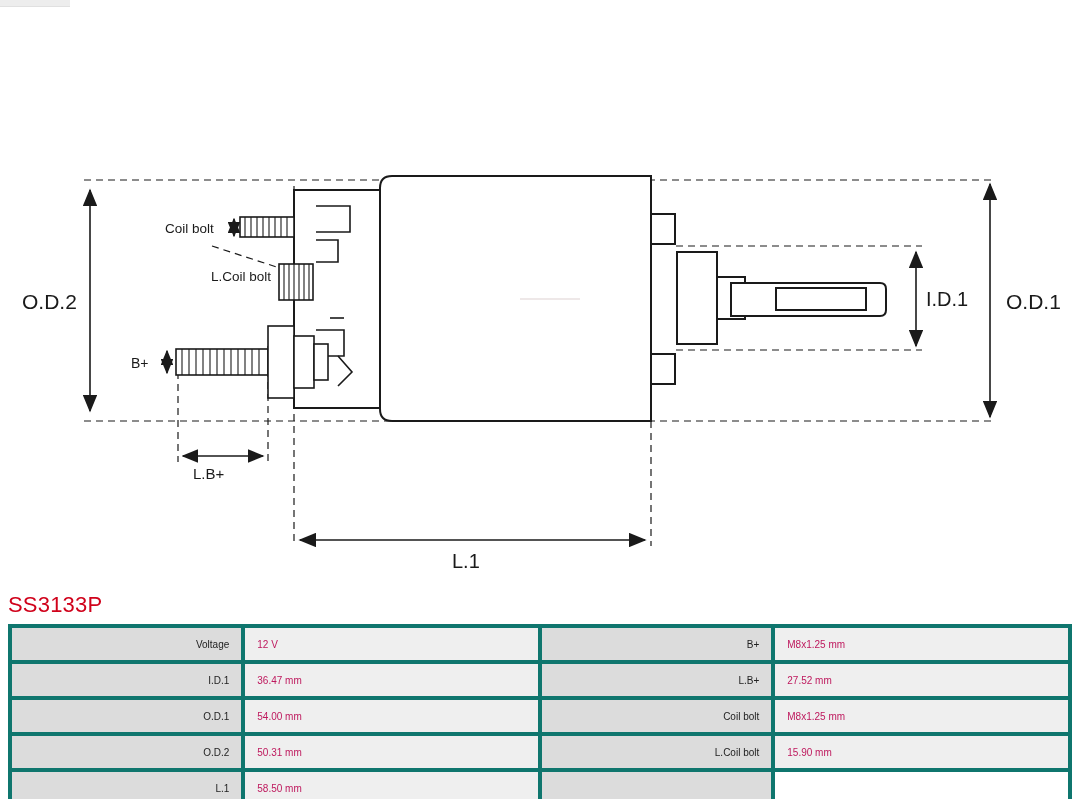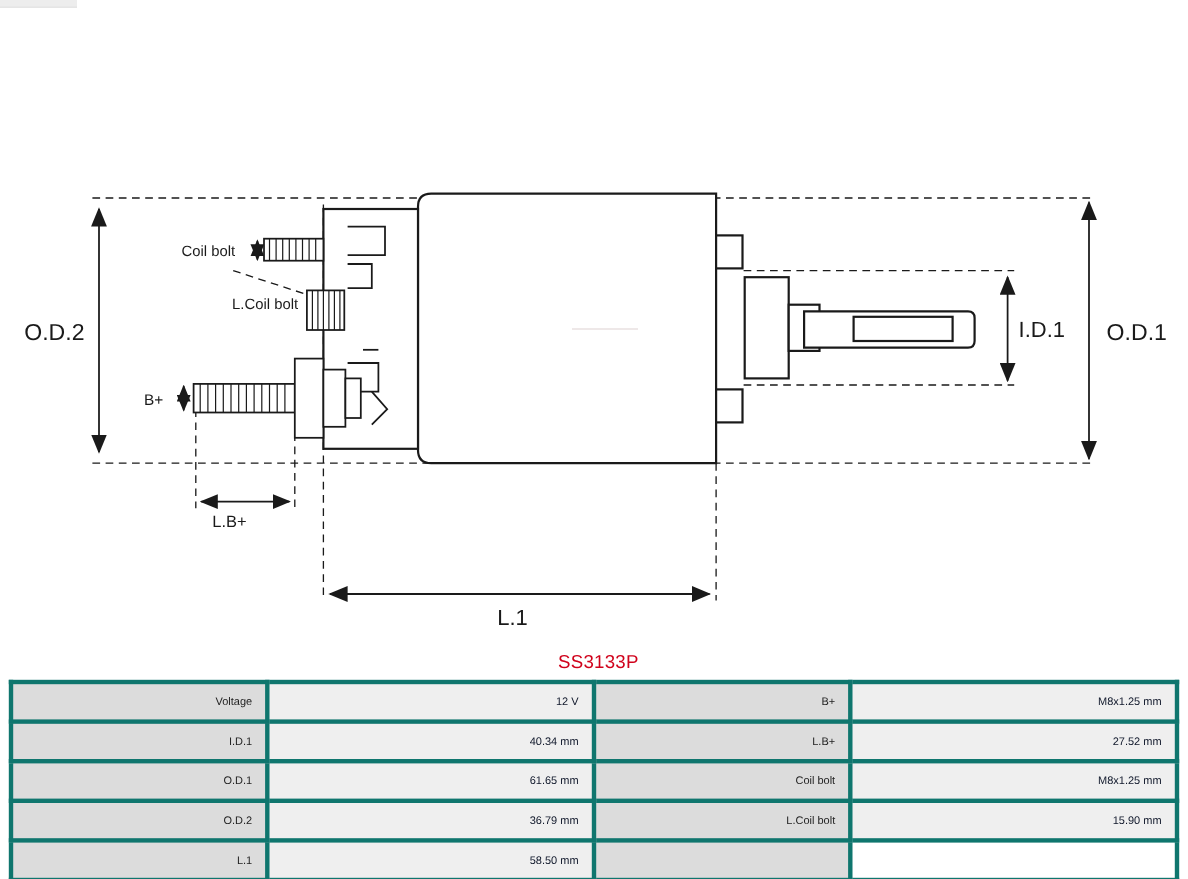--- a/index.html
+++ b/index.html
@@ -17,26 +17,25 @@
   }
   #diagram-area {
     position: relative;
     width: 1080px;
     height: 592px;
   }
   #diagram-svg {
     display: block;
   }
   .part-title {
-    font-size: 17px;
+    font-size: 22px;
     color: #d0021b;
     font-weight: normal;
     padding: 0 0 6px 8px;
     letter-spacing: 0.2px;
-    text-align: center;
   }
   table.specs {
     border-collapse: collapse;
     width: 1064px;
     margin-left: 8px;
     table-layout: fixed;
   }
   table.specs td {
     border: 4px solid #0f766e;
     height: 32px;
@@ -45,22 +44,22 @@
     vertical-align: middle;
   }
   td.label-cell {
     background: #dcdcdc;
     text-align: right;
     color: #222;
     width: 200px;
   }
   td.value-cell {
     background: #efefef;
-    text-align: right;
-    color: #0f172a;
+    text-align: left;
+    color: #be185d;
     width: 262px;
   }
   td.empty-cell {
     background: #dcdcdc;
   }
   td.empty-value {
     background: #ffffff;
     border-color: #ffffff;
   }
   .topbar {
@@ -233,33 +232,33 @@
 <table class="specs">
   <tbody>
     <tr>
       <td class="label-cell">Voltage</td>
       <td class="value-cell">12 V</td>
       <td class="label-cell">B+</td>
       <td class="value-cell">M8x1.25 mm</td>
     </tr>
     <tr>
       <td class="label-cell">I.D.1</td>
-      <td class="value-cell">40.34 mm</td>
+      <td class="value-cell">36.47 mm</td>
       <td class="label-cell">L.B+</td>
       <td class="value-cell">27.52 mm</td>
     </tr>
     <tr>
       <td class="label-cell">O.D.1</td>
-      <td class="value-cell">61.65 mm</td>
+      <td class="value-cell">54.00 mm</td>
       <td class="label-cell">Coil bolt</td>
       <td class="value-cell">M8x1.25 mm</td>
     </tr>
     <tr>
       <td class="label-cell">O.D.2</td>
-      <td class="value-cell">36.79 mm</td>
+      <td class="value-cell">50.31 mm</td>
       <td class="label-cell">L.Coil bolt</td>
       <td class="value-cell">15.90 mm</td>
     </tr>
     <tr>
       <td class="label-cell">L.1</td>
       <td class="value-cell">58.50 mm</td>
       <td class="empty-cell"></td>
       <td class="empty-value"></td>
     </tr>
   </tbody>

